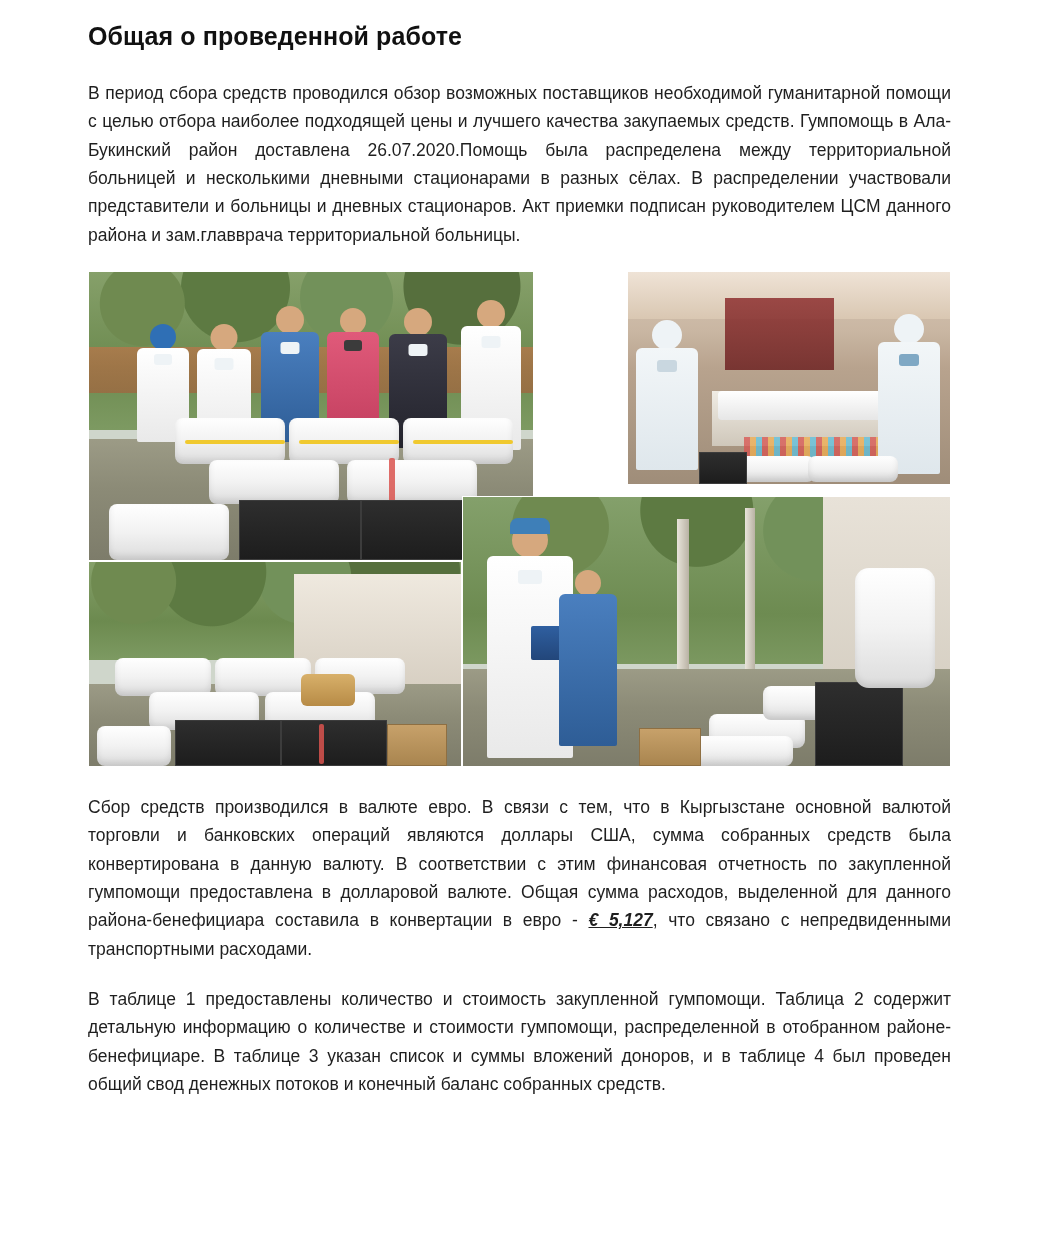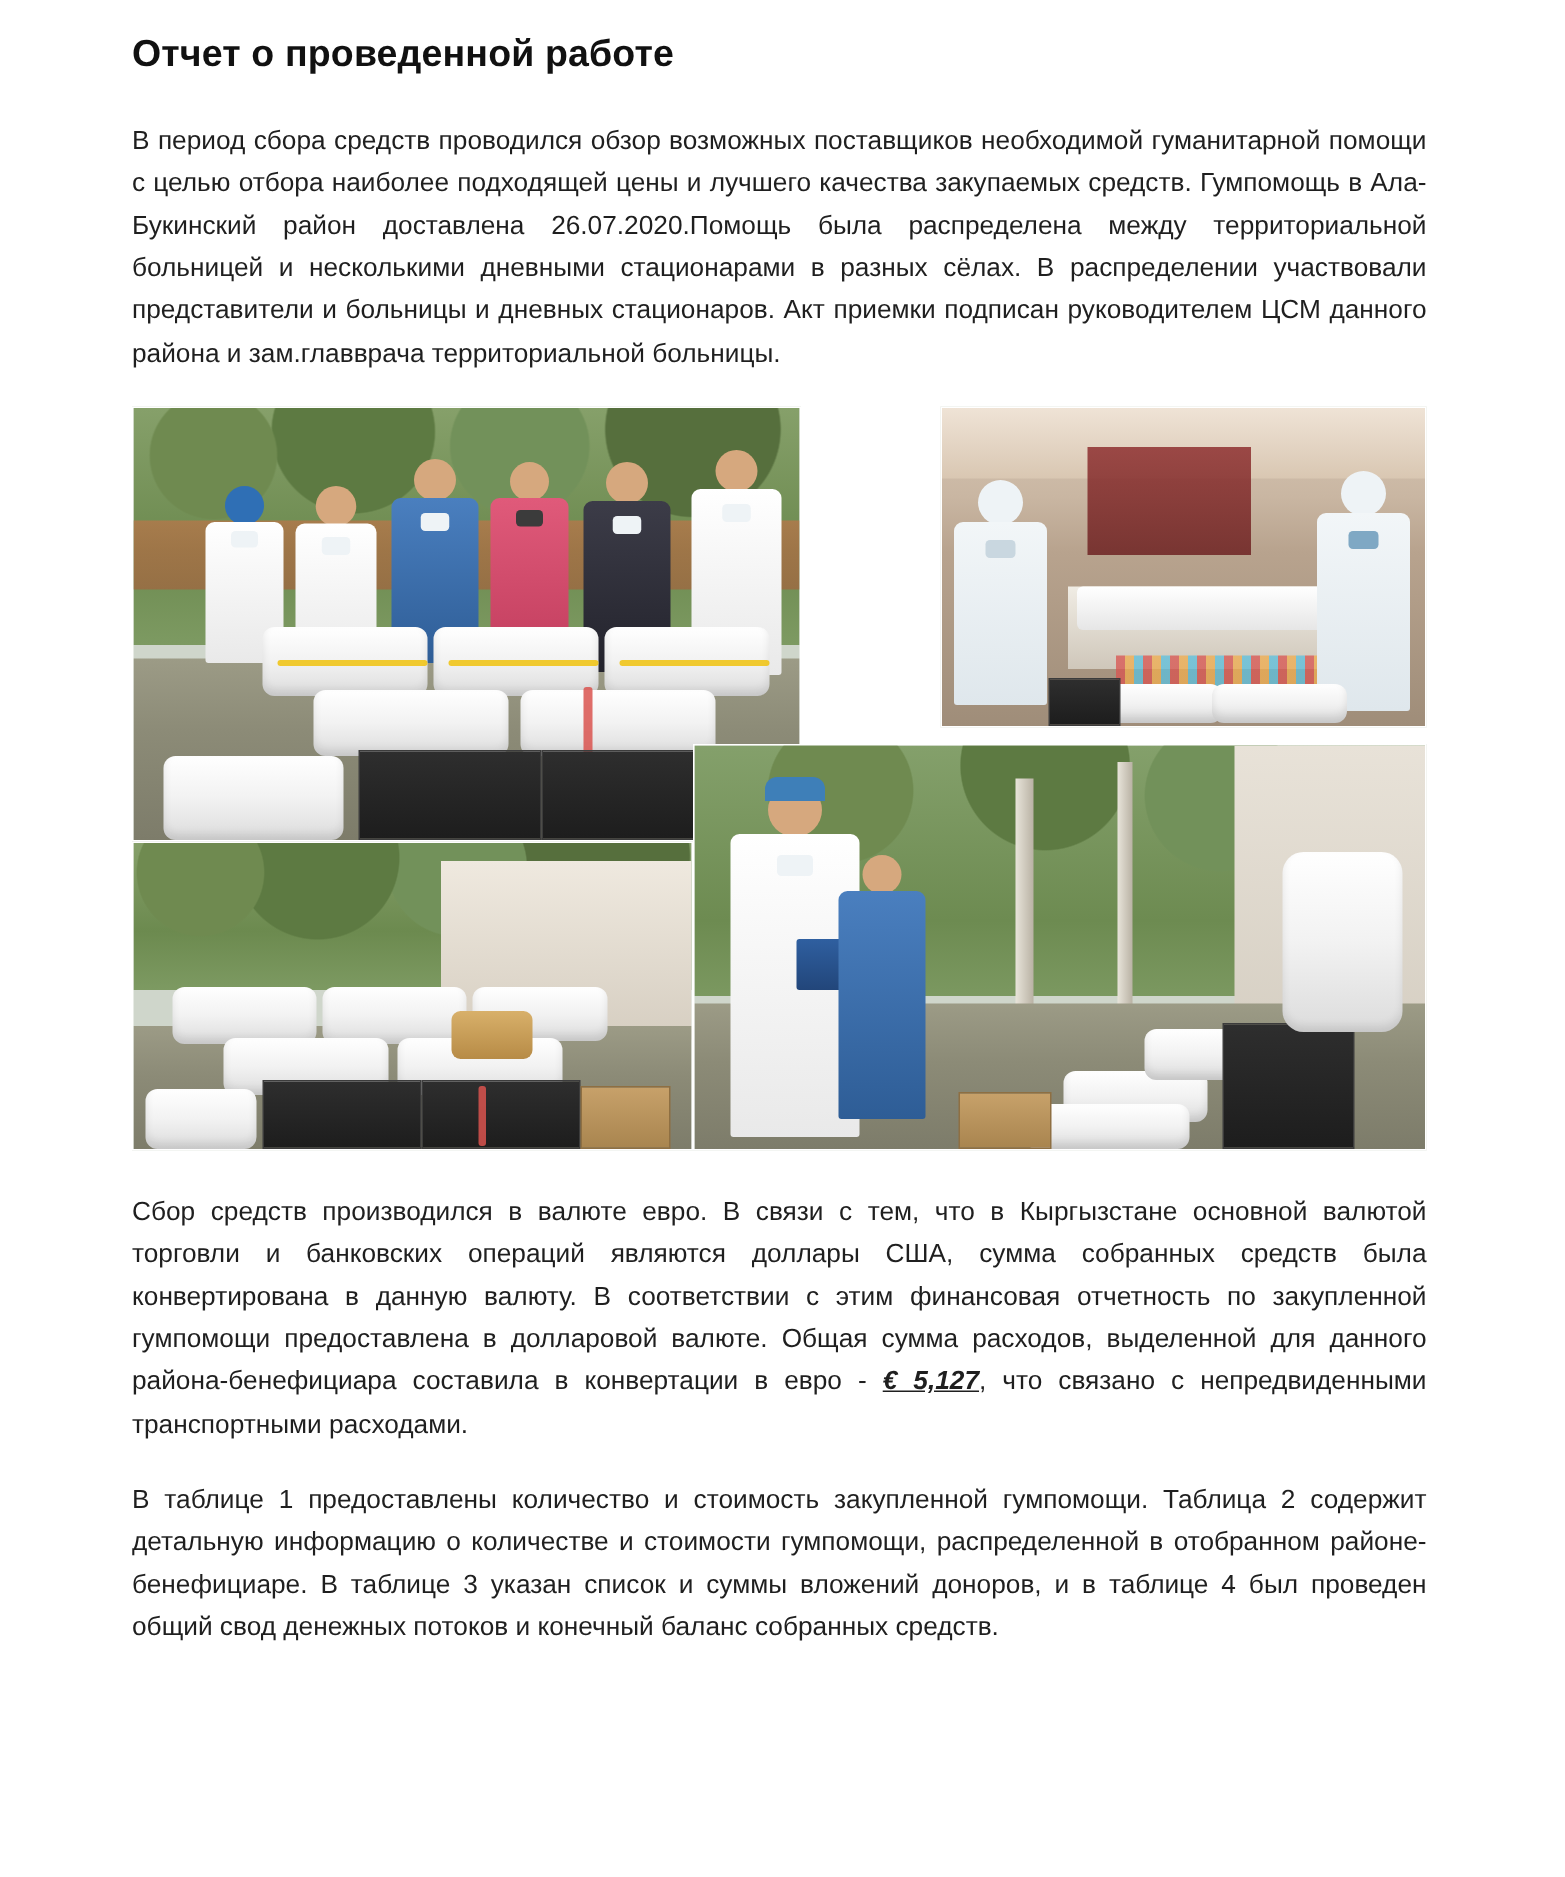--- a/index.html
+++ b/index.html
@@ -142,21 +142,21 @@
     background: #d9534f;
     border-radius: 2px;
     opacity: .85;
   }
 </style>
 </head>
 <body>
 
 <div class="page">
 
-  <h1 class="doc-title">Отчет о проведенной работе</h1>
+  <h1 class="doc-title">Общая о проведенной работе</h1>
 
   <p class="para">В период сбора средств проводился обзор возможных поставщиков необходимой гуманитарной помощи с целью отбора наиболее подходящей цены и лучшего качества закупаемых средств. Гумпомощь в Ала-Букинский район доставлена 26.07.2020.Помощь была распределена между территориальной больницей и несколькими дневными стационарами в разных сёлах. В распределении участвовали представители и больницы и дневных стационаров. Акт приемки подписан руководителем ЦСМ данного района и зам.главврача территориальной больницы.</p>
 
   <div class="gallery">
 
     <div class="photo p1">
       <div class="scene">
         <div class="sky-trees"></div>
         <div class="ground" style="height:42%"></div>
 

